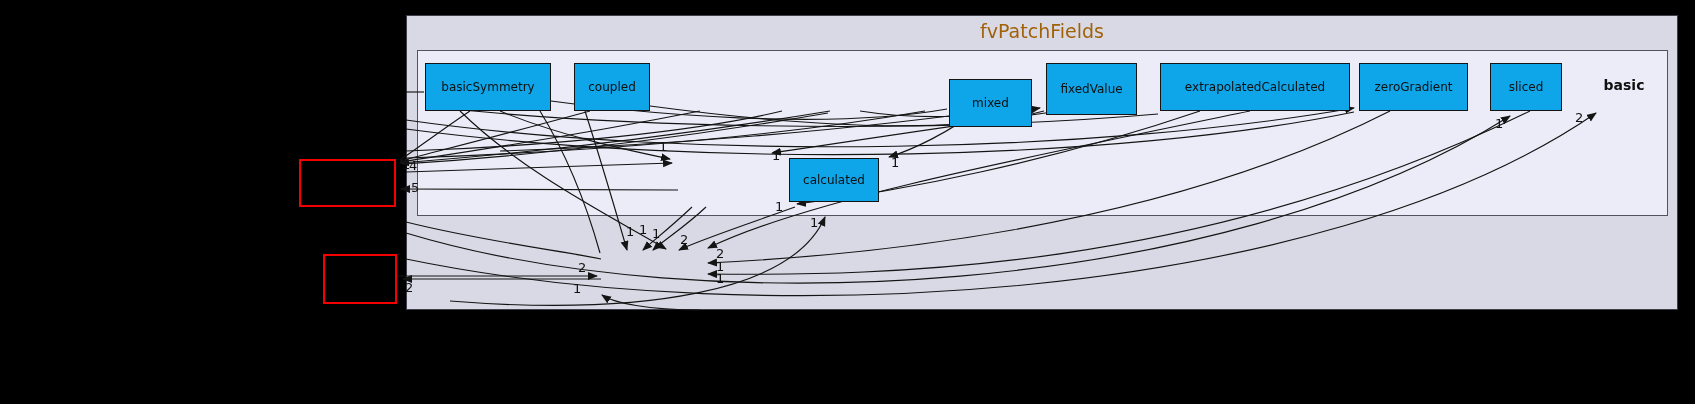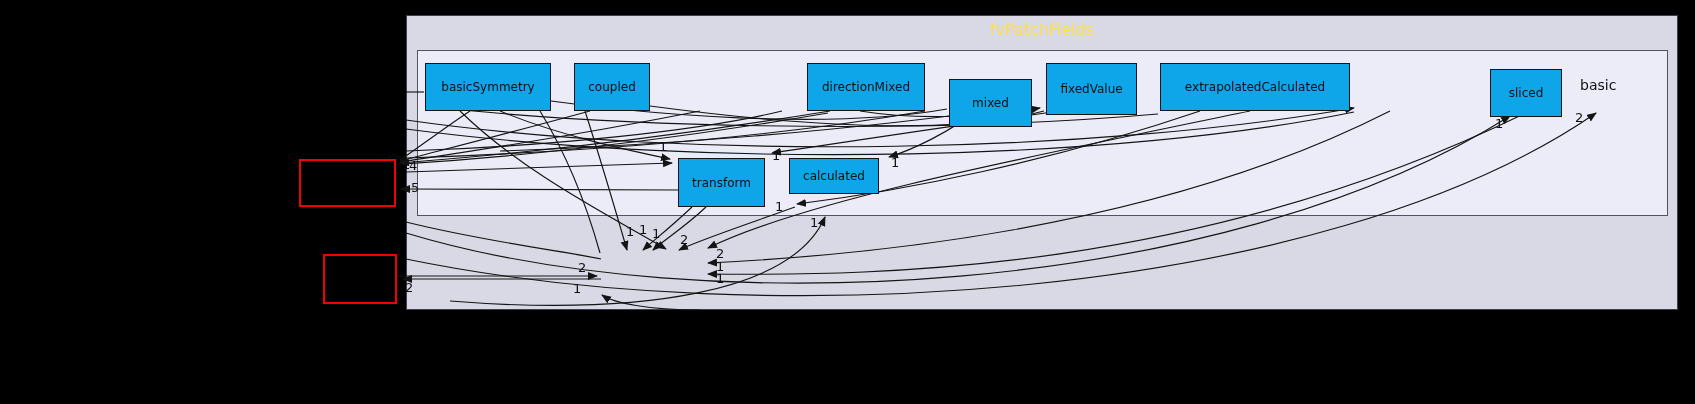--- a/index.html
+++ b/index.html
@@ -3,23 +3,23 @@
 <meta charset="utf-8">
 <style>
   html,body{margin:0;padding:0;background:#000;}
   #canvas{position:relative;width:1695px;height:404px;background:#000;overflow:hidden;
           font-family:"DejaVu Sans", sans-serif;}
   .cluster-outer{position:absolute;left:406px;top:15px;width:1272px;height:295px;
                  background:#d9d9e6;border:1px solid #3f3f4c;box-sizing:border-box;z-index:1;}
   .cluster-inner{position:absolute;left:417px;top:50px;width:1251px;height:166px;
                  background:#ececf8;border:1px solid #53535f;box-sizing:border-box;z-index:2;}
   .cluster-title{position:absolute;left:406px;top:20px;width:1272px;text-align:center;
-                 font-size:16px;color:#fde047;z-index:3;}
-  .inner-title{position:absolute;left:1580px;top:77px;width:88px;text-align:left;
-               font-size:14px;color:#101010;z-index:3;}
+                 font-size:19px;color:#a16207;z-index:3;}
+  .inner-title{position:absolute;left:1580px;top:77px;width:88px;text-align:center;
+               font-size:14px;color:#101010;z-index:3;font-weight:bold;}
   #edge-layer{position:absolute;left:0;top:0;z-index:4;}
   .node{position:absolute;display:flex;align-items:center;justify-content:center;
         background:#0ea5e9;border:1.4px solid #141414;box-sizing:border-box;
         font-size:12px;color:#101010;z-index:5;white-space:nowrap;}
   .node-red{position:absolute;background:#000000;border:2px solid #f40000;
             box-sizing:border-box;z-index:5;}
   .edge-label{font-size:13px;fill:#101010;font-family:"DejaVu Sans", sans-serif;}
 </style>
 </head>
 <body>
@@ -96,24 +96,23 @@
         <path d="M782,111 C700,131 552,146 406,151" fill="none" stroke="#141414" stroke-width="1.15"></path>
         <path d="M925,111 C752,141 552,153 406,158" fill="none" stroke="#141414" stroke-width="1.15"></path>
         <path d="M1023,106 C852,131 652,146 500,151" fill="none" stroke="#141414" stroke-width="1.15"></path>
         <path d="M406,222 C482,241 562,251 601,259" fill="none" stroke="#141414" stroke-width="1.15"></path>
         <path d="M540,111 C570,160 588,210 600,253" fill="none" stroke="#141414" stroke-width="1.15"></path>
       </g>
   </svg>
 
   <div class="node" style="left:425px;top:63px;width:126px;height:48px">basicSymmetry</div>
   <div class="node" style="left:574px;top:63px;width:76px;height:48px">coupled</div>
-  <div class="node" style="left:807px;top:63px;width:118px;height:48px">directionMixed</div>
   <div class="node" style="left:949px;top:79px;width:83px;height:48px">mixed</div>
   <div class="node" style="left:1046px;top:63px;width:91px;height:52px">fixedValue</div>
   <div class="node" style="left:1160px;top:63px;width:190px;height:48px">extrapolatedCalculated</div>
-  <div class="node" style="left:1490px;top:69px;width:72px;height:48px">sliced</div>
-  <div class="node" style="left:678px;top:158px;width:87px;height:49px">transform</div>
-  <div class="node" style="left:789px;top:158px;width:90px;height:36px">calculated</div>
+  <div class="node" style="left:1359px;top:63px;width:109px;height:48px">zeroGradient</div>
+  <div class="node" style="left:1490px;top:63px;width:72px;height:48px">sliced</div>
+  <div class="node" style="left:789px;top:158px;width:90px;height:44px">calculated</div>
 
   <div class="node-red" style="left:299px;top:159px;width:97px;height:48px"></div>
   <div class="node-red" style="left:323px;top:254px;width:74px;height:50px"></div>
 
 </div>
 
 </body></html>

